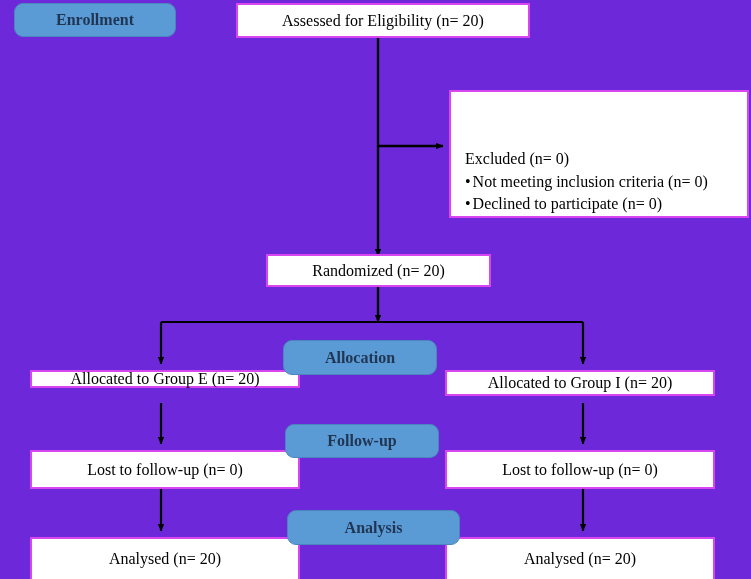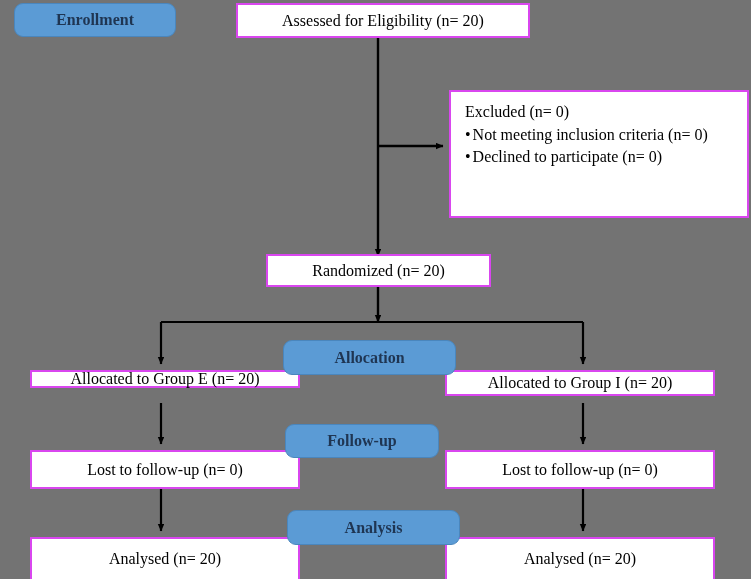--- a/index.html
+++ b/index.html
@@ -4,21 +4,21 @@
 <style>
   html, body {
     margin: 0;
     padding: 0;
     background: #ffffff;
   }
   #diagram {
     position: relative;
     width: 751px;
     height: 579px;
-    background: #737373;
+    background: #6d28d9;
     font-family: "Liberation Serif", "DejaVu Serif", serif;
     overflow: hidden;
   }
   #svg-layer {
     position: absolute;
     left: 0;
     top: 0;
     width: 751px;
     height: 579px;
   }
@@ -29,21 +29,21 @@
     background: #ffffff;
     display: flex;
     align-items: center;
     justify-content: center;
     font-size: 16px;
     color: #000000;
     line-height: 1.25;
     z-index: 2;
   }
   .node.left-align {
-    justify-content: flex-start;
+    justify-content: flex-end;
     align-items: flex-start;
     padding: 9px 0 0 14px;
     text-align: left;
     flex-direction: column;
   }
   .excl-line {
     display: block;
     white-space: nowrap;
     font-size: 16px;
     line-height: 1.42;
@@ -98,21 +98,21 @@
 
     <path d="M161,488 L161,531" stroke="#000000" stroke-width="2.2" fill="none" marker-end="url(#arrowhead)"></path>
 
     <path d="M583,488 L583,531" stroke="#000000" stroke-width="2.2" fill="none" marker-end="url(#arrowhead)"></path>
   </svg>
 
   <div class="badge" style="left:14px; top:3px; width:162px; height:34px;">
     <span>Enrollment</span>
   </div>
 
-  <div class="badge" style="left:283px; top:340px; width:173px; height:35px;">
+  <div class="badge" style="left:283px; top:340px; width:154px; height:35px;">
     <span>Allocation</span>
   </div>
 
   <div class="badge" style="left:285px; top:424px; width:154px; height:34px;">
     <span>Follow-up</span>
   </div>
 
   <div class="badge" style="left:287px; top:510px; width:173px; height:35px;">
     <span>Analysis</span>
   </div>

